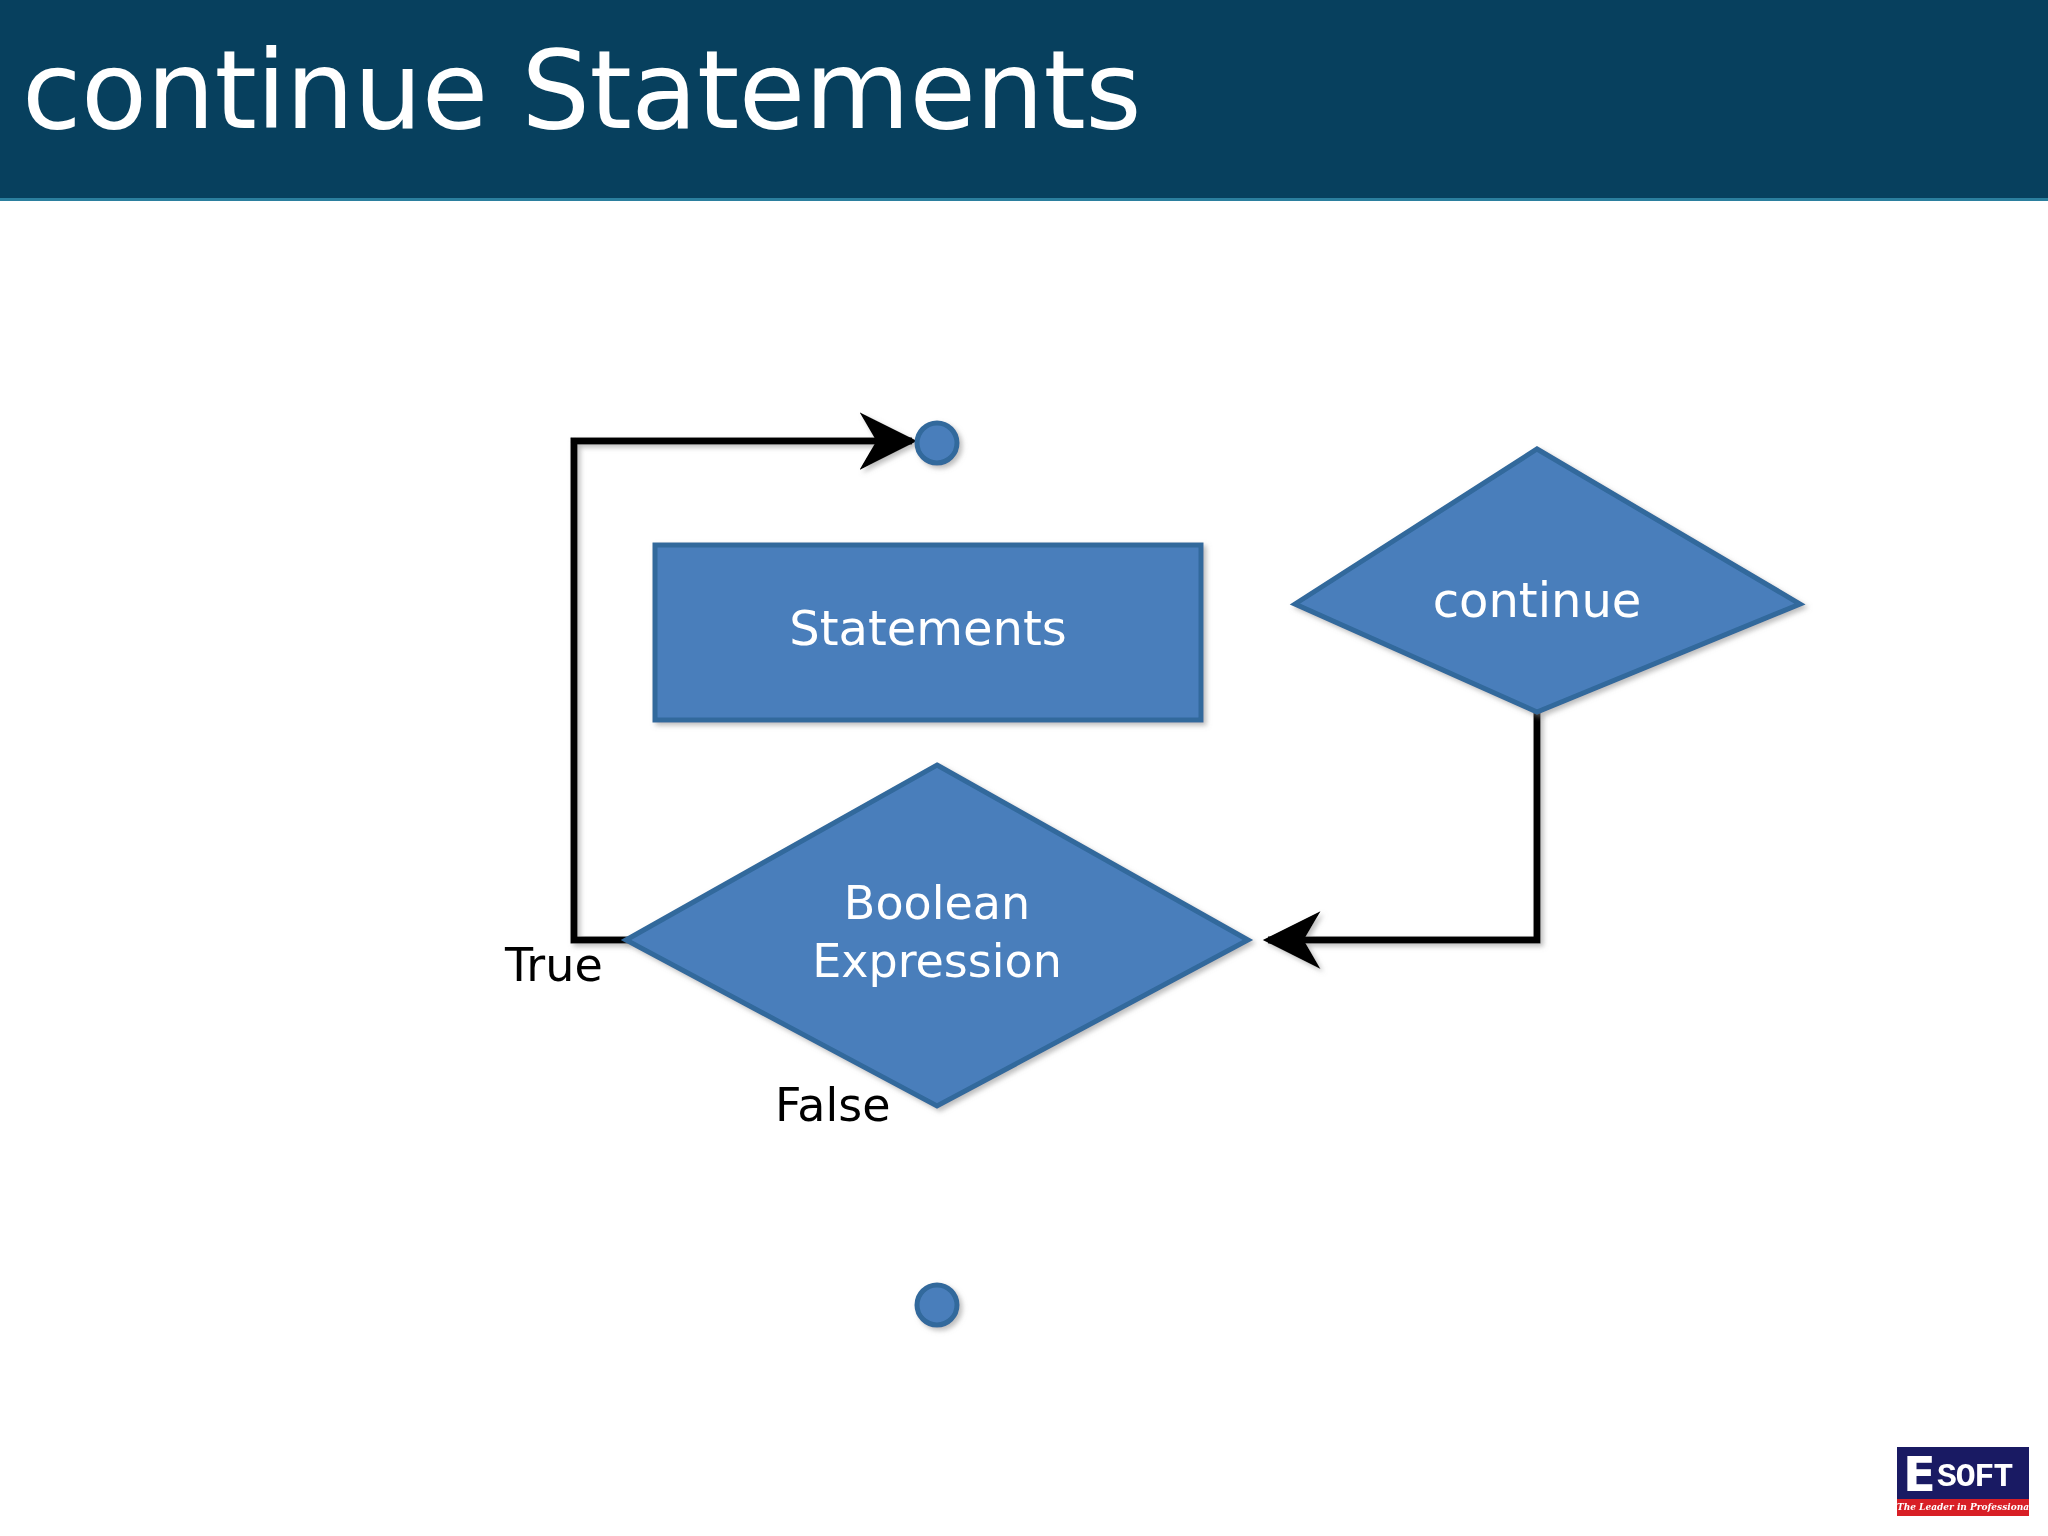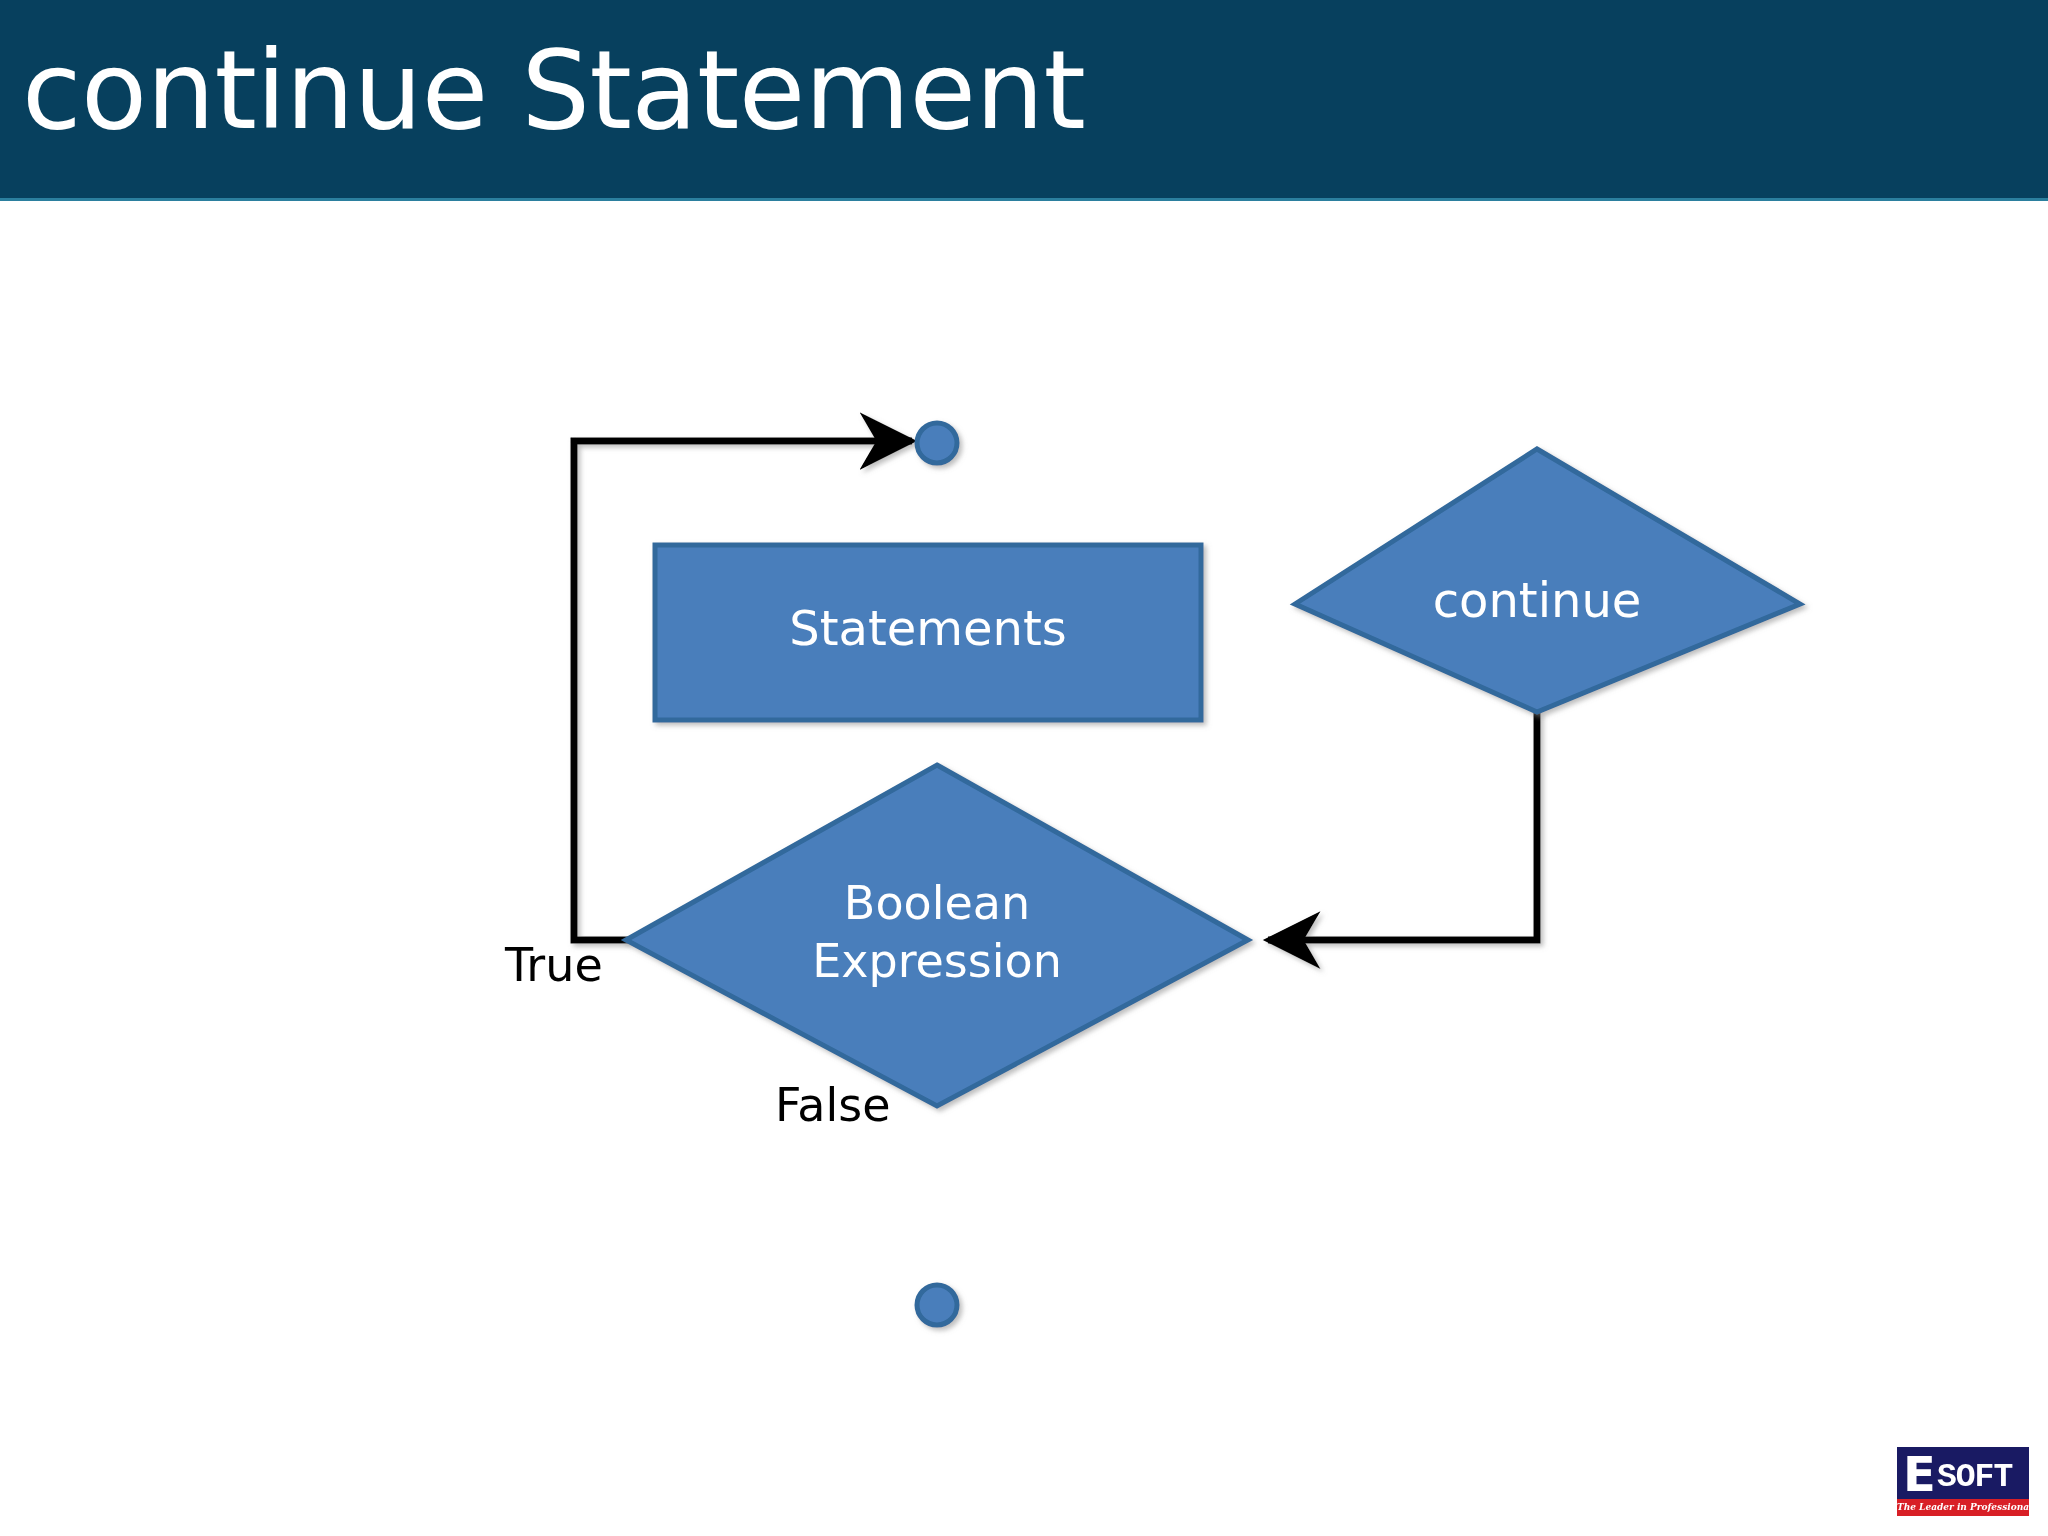--- a/index.html
+++ b/index.html
@@ -128,21 +128,21 @@
     white-space: nowrap;
     overflow: hidden;
   }
 </style>
 </head>
 <body>
 
 <div id="slide">
 
   <div id="title-bar">
-    <div id="title-text">continue Statement</div>
+    <div id="title-text">continue Statements</div>
   </div>
 
   <div id="chart-canvas">
     <svg id="chart-svg" viewBox="0 0 2048 1335">
       <defs>
         <marker id="arrow" viewBox="0 0 12 12" refX="10" refY="6" markerWidth="9" markerHeight="9" orient="auto-start-reverse">
           <path d="M 0 0.5 L 11 6 L 0 11.5 L 3.2 6 Z" fill="#000000"></path>
         </marker>
         <filter id="softshadow" x="-30%" y="-30%" width="170%" height="170%">
           <feDropShadow dx="3" dy="3" stdDeviation="2.6" flood-color="#888888" flood-opacity="0.55"></feDropShadow>

